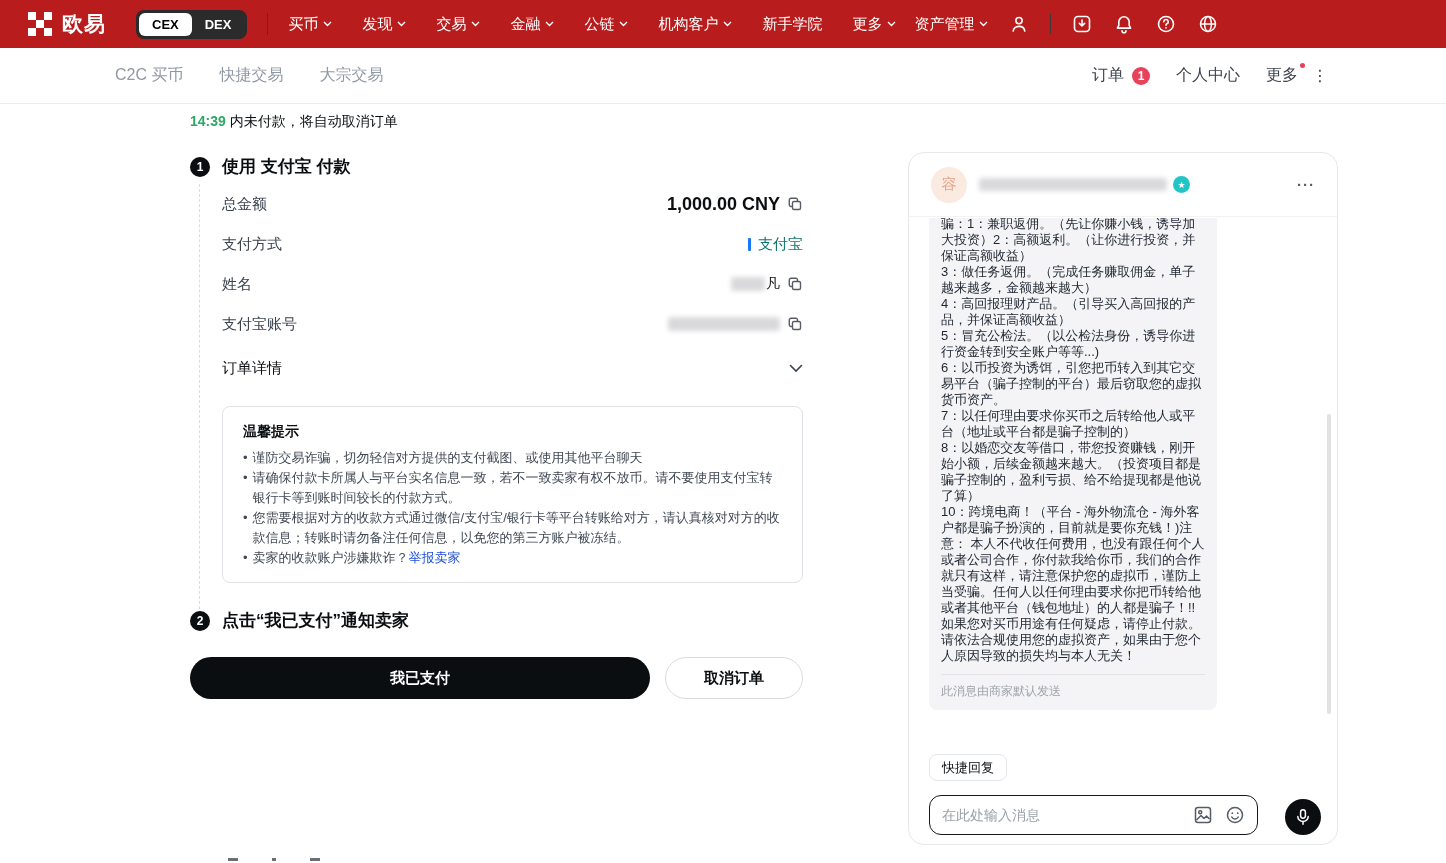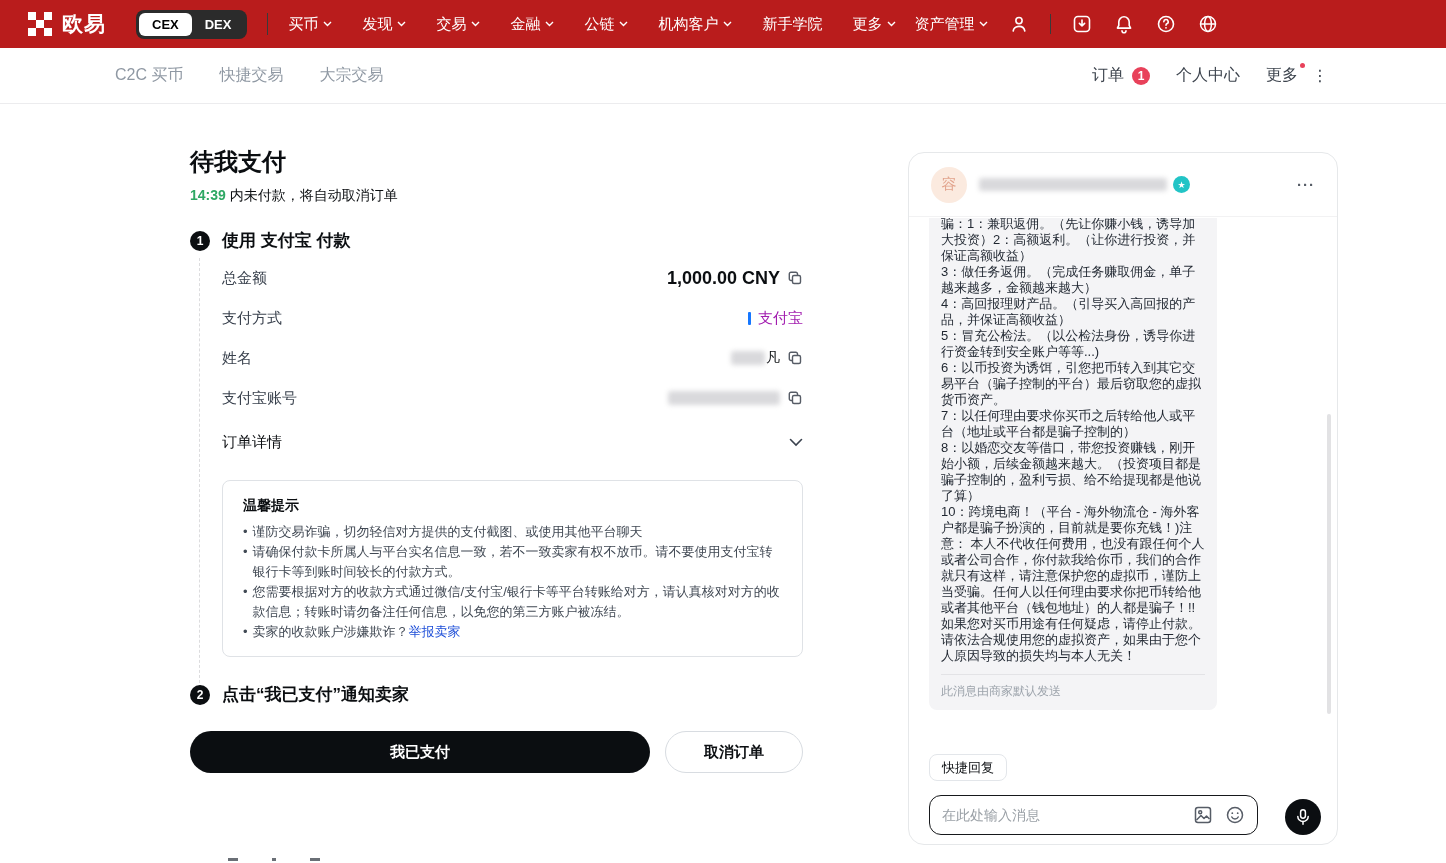--- a/index.html
+++ b/index.html
@@ -54,21 +54,21 @@
   .step-num { width:20px; height:20px; border-radius:50%; background:#0b0e11; color:#fff; font-size:12px; font-weight:700;
     display:flex; align-items:center; justify-content:center; flex:none; }
   .step-title { font-size:17px; font-weight:700; }
   .step-body { margin-left:9px; border-left:1px dashed #dcdcde; padding-left:22px; padding-bottom:26px; margin-top:6px; }
   .detail-row { height:40px; display:flex; align-items:center; justify-content:space-between; }
   .detail-label { font-size:15px; color:#3a424e; }
   .detail-value { display:flex; align-items:center; gap:7px; }
   .amount { font-size:18px; font-weight:700; color:#0b0e11; }
   .copy-icon { color:#565c66; cursor:pointer; display:flex; }
   .alipay-bar { width:3px; height:13px; background:#1677ff; border-radius:1px; }
-  .method-text { font-size:15px; color:#a21caf; }
+  .method-text { font-size:15px; color:#0f766e; }
   .blur-block { height:14px; border-radius:3px; background:#d9d9dc; filter:blur(2.5px); }
   .blur-name { width:34px; }
   .blur-account { width:112px; }
   .masked-char { font-size:14px; color:#0b0e11; margin-left:-6px; }
   .details-toggle { margin-top:4px; cursor:pointer; }
   .chev { color:#3a424e; display:flex; }
 
   .tips { border:1px solid #dfe2e6; border-radius:8px; padding:16px 20px 14px; margin-top:18px; }
   .tips-title { font-size:14px; font-weight:700; margin-bottom:7px; }
   .tips li { list-style:none; font-size:13px; color:#414954; line-height:20px; display:flex; }
@@ -256,21 +256,20 @@
     <span>个人中心</span>
     <span class="more-wrap">
       <span>更多</span>
       <span class="more-dot"></span>
     </span>
     <span class="vdots">⋮</span>
   </div>
 </div>
 
 <div class="main">
-  <div class="page-title">待我支付</div>
   <div class="countdown">
     <span class="time">14:39</span>
     <span>内未付款，将自动取消订单</span>
   </div>
 
   <div class="step-head">
     <span class="step-num">1</span>
     <span class="step-title">使用 支付宝 付款</span>
   </div>
 

